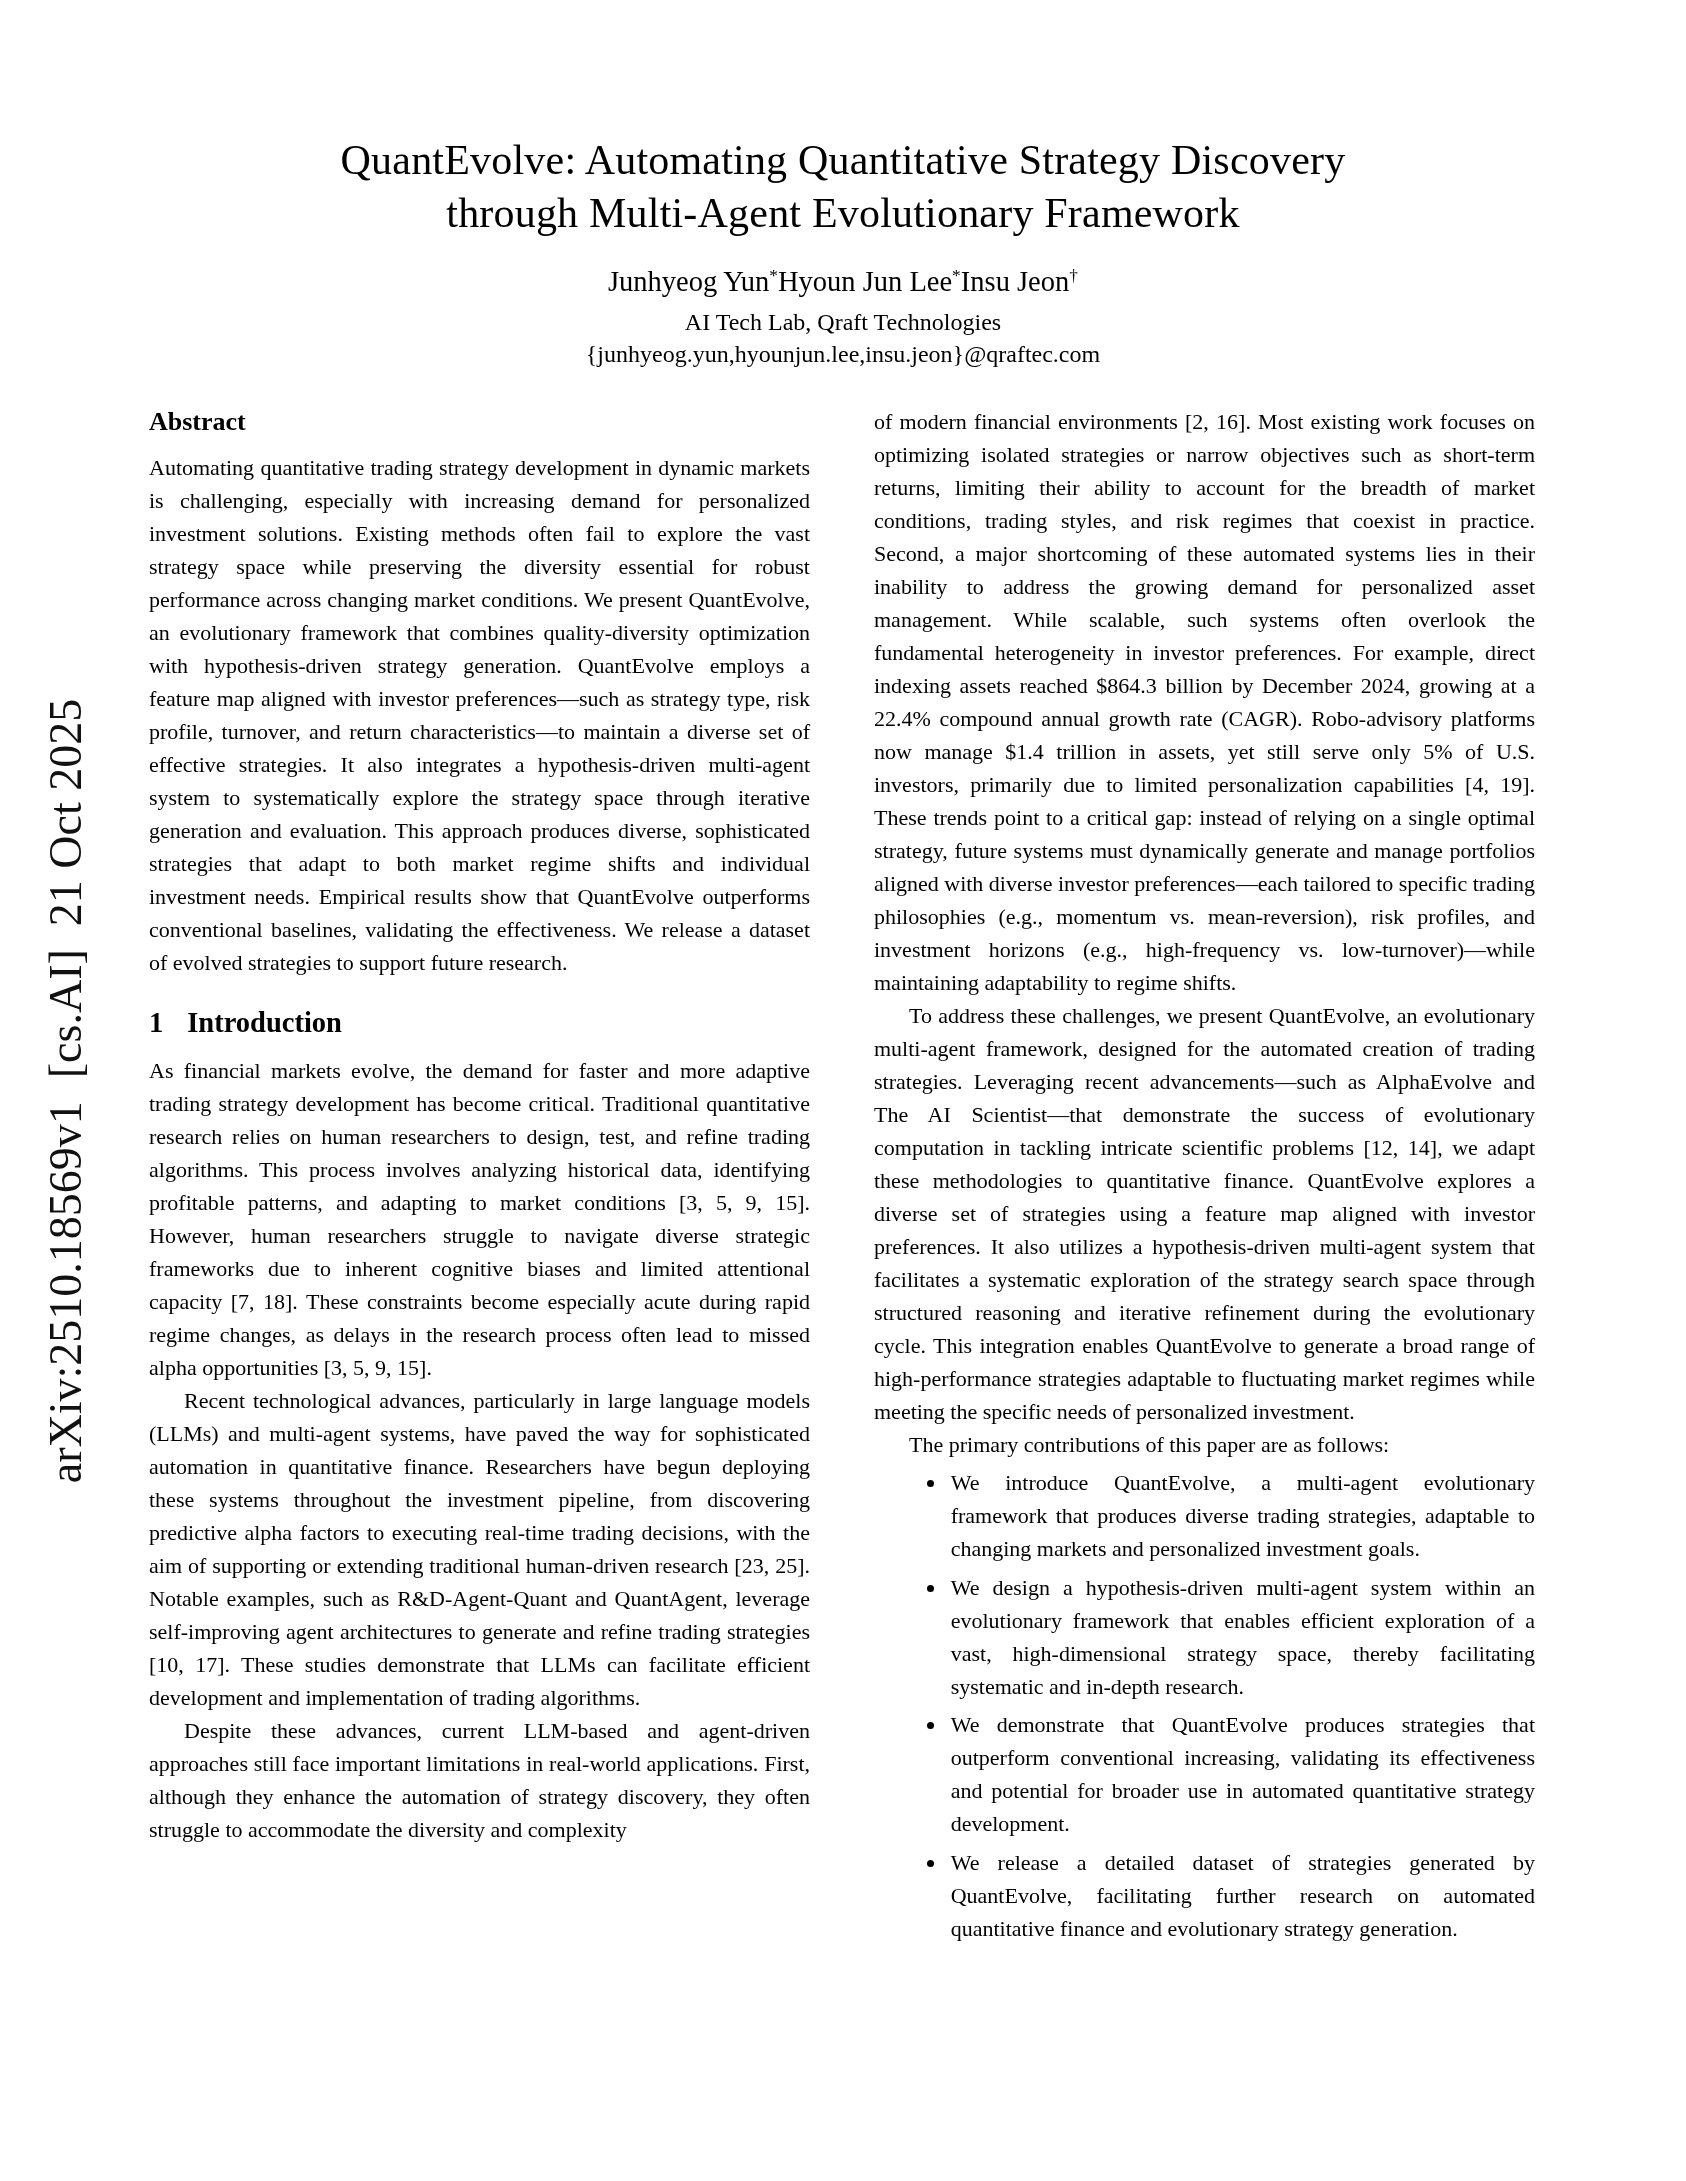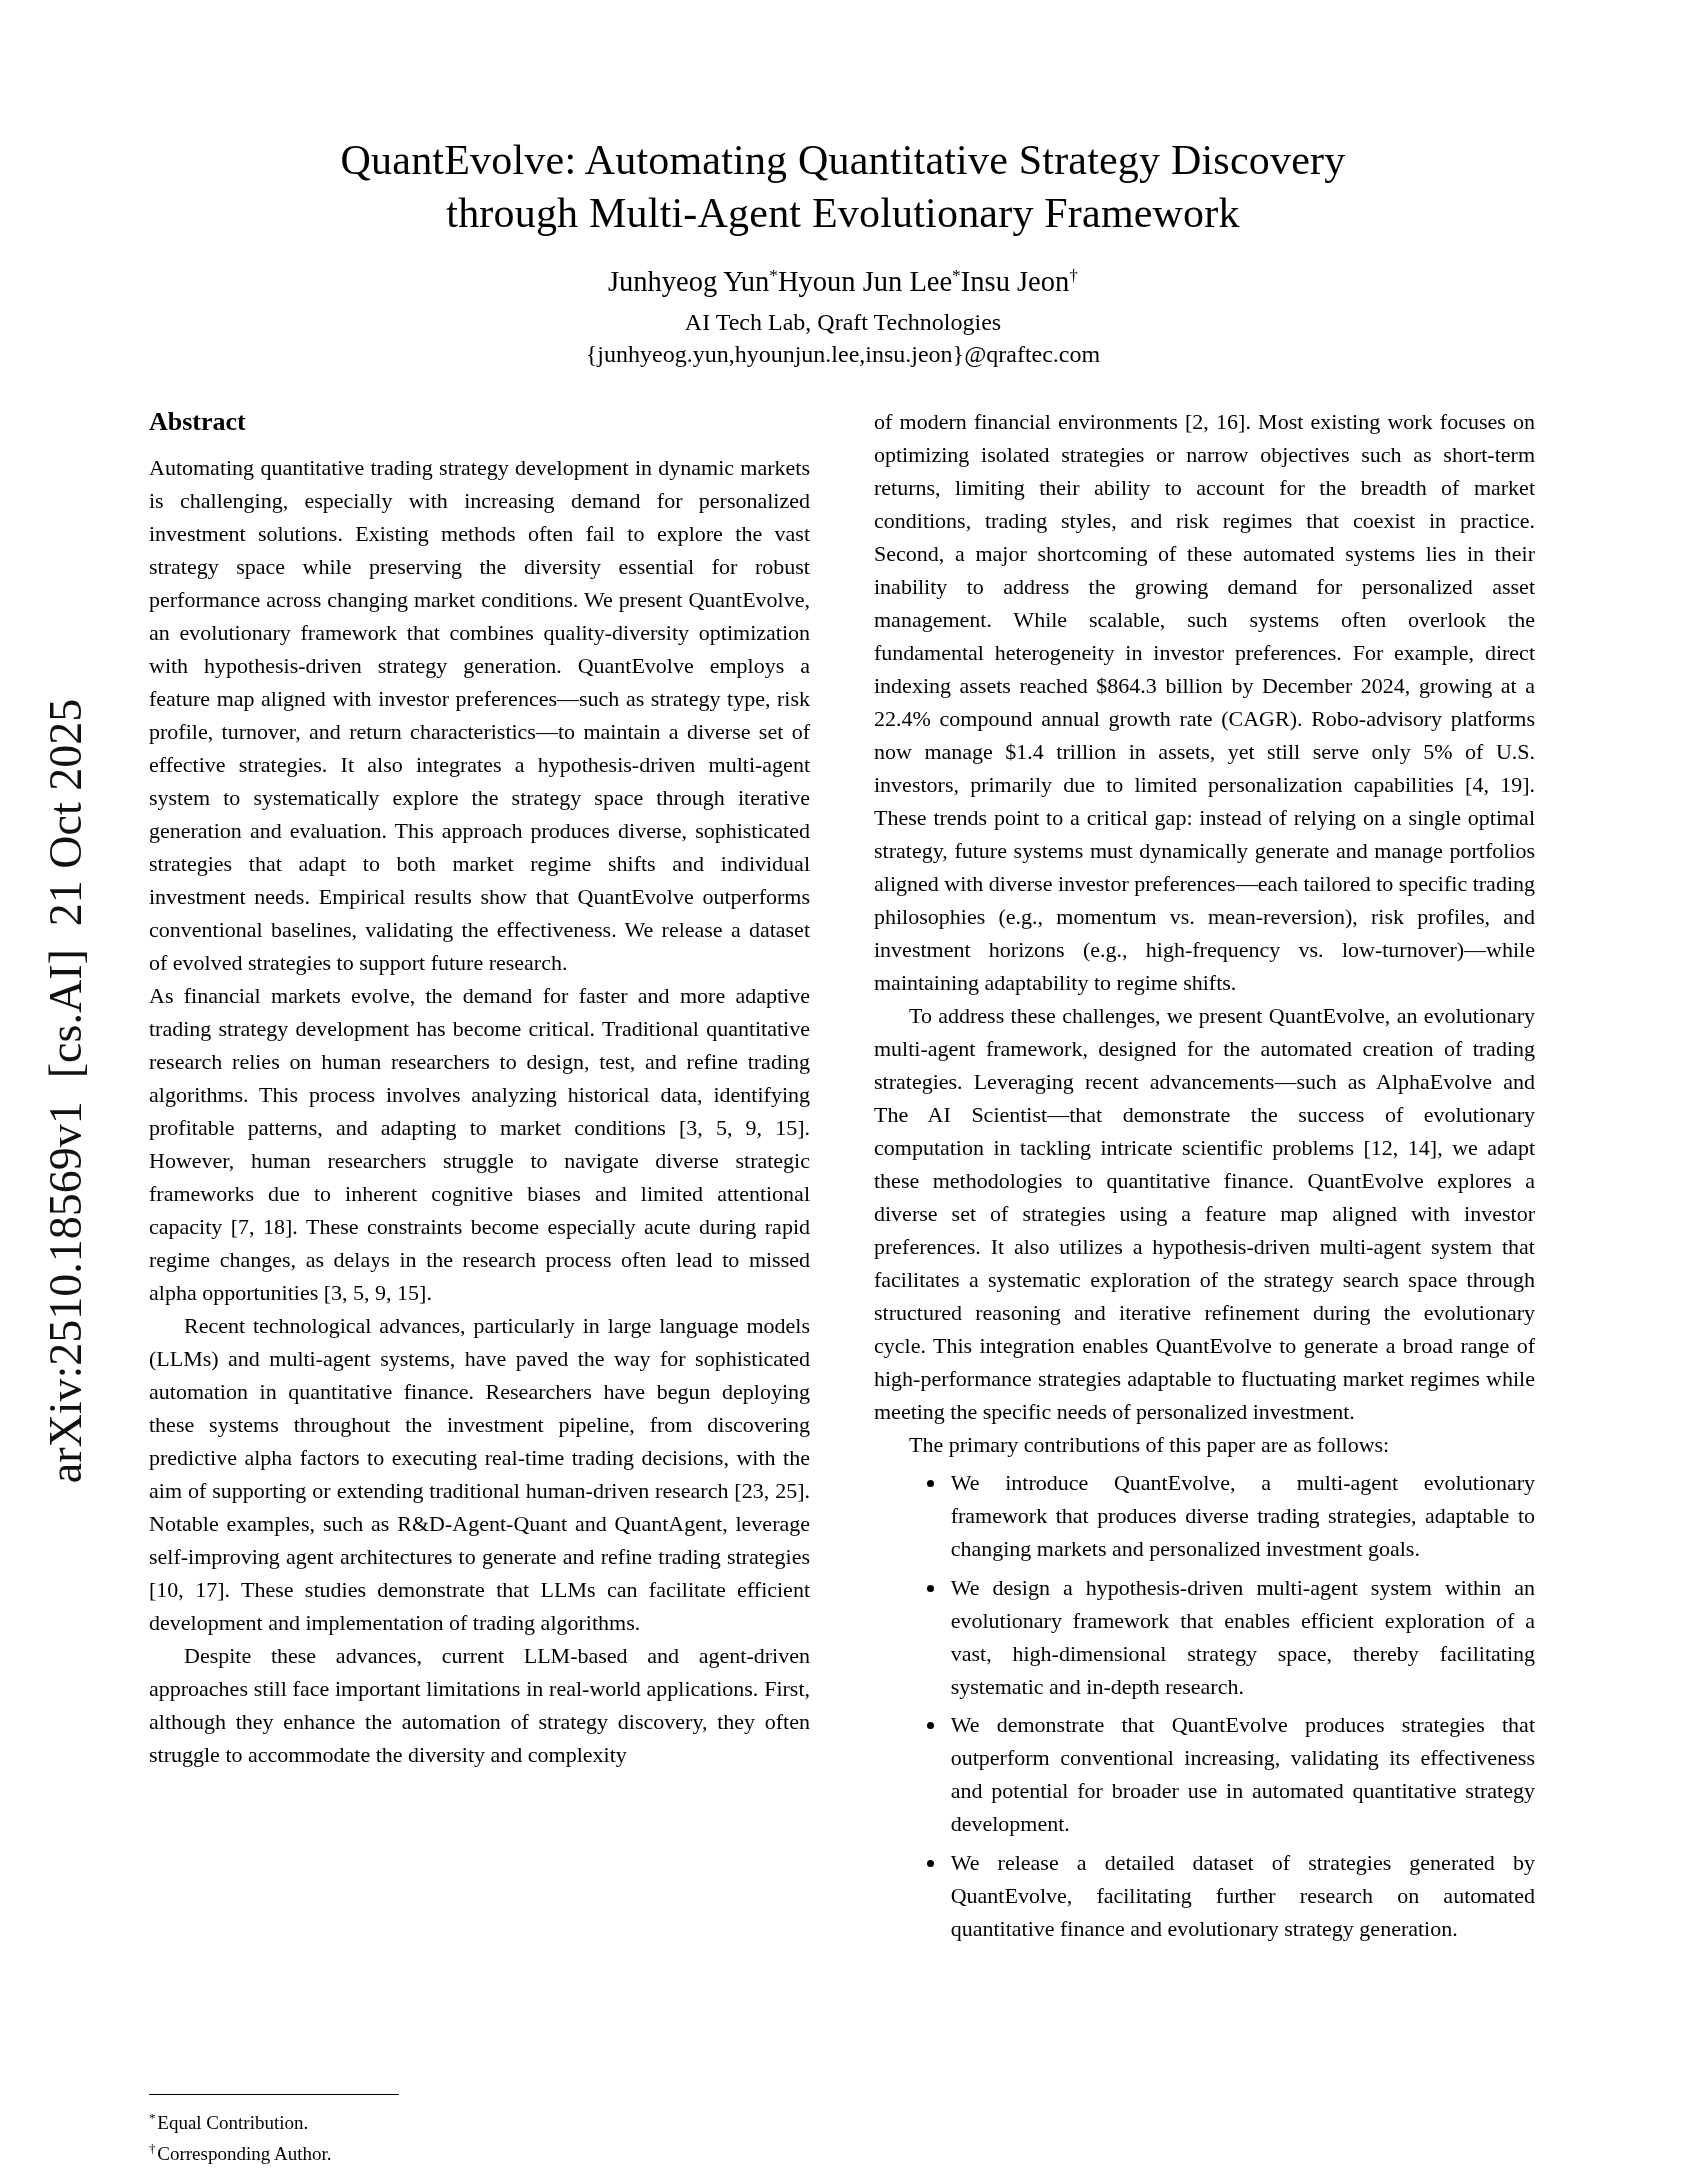--- a/index.html
+++ b/index.html
@@ -117,39 +117,37 @@
     <div class="affiliation">AI Tech Lab, Qraft Technologies</div>
     <div class="email">{junhyeog.yun,hyounjun.lee,insu.jeon}@qraftec.com</div>
   </header>
 
   <div class="columns">
 
     <div class="col">
       <h2 class="abstract-heading">Abstract</h2>
       <p>Automating quantitative trading strategy development in dynamic markets is challenging, especially with increasing demand for personalized investment solutions. Existing methods often fail to explore the vast strategy space while preserving the diversity essential for robust performance across changing market conditions. We present QuantEvolve, an evolutionary framework that combines quality-diversity optimization with hypothesis-driven strategy generation. QuantEvolve employs a feature map aligned with investor preferences—such as strategy type, risk profile, turnover, and return characteristics—to maintain a diverse set of effective strategies. It also integrates a hypothesis-driven multi-agent system to systematically explore the strategy space through iterative generation and evaluation. This approach produces diverse, sophisticated strategies that adapt to both market regime shifts and individual investment needs. Empirical results show that QuantEvolve outperforms conventional baselines, validating the effectiveness. We release a dataset of evolved strategies to support future research.</p>
 
+      <h2 class="section-heading">
+        <span class="section-number">1</span><span>Introduction</span>
+      </h2>
       <p>As financial markets evolve, the demand for faster and more adaptive trading strategy development has become critical. Traditional quantitative research relies on human researchers to design, test, and refine trading algorithms. This process involves analyzing historical data, identifying profitable patterns, and adapting to market conditions [3, 5, 9, 15]. However, human researchers struggle to navigate diverse strategic frameworks due to inherent cognitive biases and limited attentional capacity [7, 18]. These constraints become especially acute during rapid regime changes, as delays in the research process often lead to missed alpha opportunities [3, 5, 9, 15].</p>
       <p class="indent">Recent technological advances, particularly in large language models (LLMs) and multi-agent systems, have paved the way for sophisticated automation in quantitative finance. Researchers have begun deploying these systems throughout the investment pipeline, from discovering predictive alpha factors to executing real-time trading decisions, with the aim of supporting or extending traditional human-driven research [23, 25]. Notable examples, such as R&amp;D-Agent-Quant and QuantAgent, leverage self-improving agent architectures to generate and refine trading strategies [10, 17]. These studies demonstrate that LLMs can facilitate efficient development and implementation of trading algorithms.</p>
       <p class="indent">Despite these advances, current LLM-based and agent-driven approaches still face important limitations in real-world applications. First, although they enhance the automation of strategy discovery, they often struggle to accommodate the diversity and complexity</p>
     </div>
 
     <div class="col">
       <p>of modern financial environments [2, 16]. Most existing work focuses on optimizing isolated strategies or narrow objectives such as short-term returns, limiting their ability to account for the breadth of market conditions, trading styles, and risk regimes that coexist in practice. Second, a major shortcoming of these automated systems lies in their inability to address the growing demand for personalized asset management. While scalable, such systems often overlook the fundamental heterogeneity in investor preferences. For example, direct indexing assets reached $864.3 billion by December 2024, growing at a 22.4% compound annual growth rate (CAGR). Robo-advisory platforms now manage $1.4 trillion in assets, yet still serve only 5% of U.S. investors, primarily due to limited personalization capabilities [4, 19]. These trends point to a critical gap: instead of relying on a single optimal strategy, future systems must dynamically generate and manage portfolios aligned with diverse investor preferences—each tailored to specific trading philosophies (e.g., momentum vs. mean-reversion), risk profiles, and investment horizons (e.g., high-frequency vs. low-turnover)—while maintaining adaptability to regime shifts.</p>
       <p class="indent">To address these challenges, we present QuantEvolve, an evolutionary multi-agent framework, designed for the automated creation of trading strategies. Leveraging recent advancements—such as AlphaEvolve and The AI Scientist—that demonstrate the success of evolutionary computation in tackling intricate scientific problems [12, 14], we adapt these methodologies to quantitative finance. QuantEvolve explores a diverse set of strategies using a feature map aligned with investor preferences. It also utilizes a hypothesis-driven multi-agent system that facilitates a systematic exploration of the strategy search space through structured reasoning and iterative refinement during the evolutionary cycle. This integration enables QuantEvolve to generate a broad range of high-performance strategies adaptable to fluctuating market regimes while meeting the specific needs of personalized investment.</p>
       <p class="indent">The primary contributions of this paper are as follows:</p>
       <ul class="contribs">
         <li>We introduce QuantEvolve, a multi-agent evolutionary framework that produces diverse trading strategies, adaptable to changing markets and personalized investment goals.</li>
         <li>We design a hypothesis-driven multi-agent system within an evolutionary framework that enables efficient exploration of a vast, high-dimensional strategy space, thereby facilitating systematic and in-depth research.</li>
         <li>We demonstrate that QuantEvolve produces strategies that outperform conventional increasing, validating its effectiveness and potential for broader use in automated quantitative strategy development.</li>
         <li>We release a detailed dataset of strategies generated by QuantEvolve, facilitating further research on automated quantitative finance and evolutionary strategy generation.</li>
       </ul>
     </div>
 
   </div>
 
-  <div class="footnote-block">
-    <hr class="footnote-rule">
-    <div class="footnote"><sup>*</sup><span>Equal Contribution.</span></div>
-    <div class="footnote"><sup>†</sup><span>Corresponding Author.</span></div>
-  </div>
 
 </div>
 
 
 </body></html>

